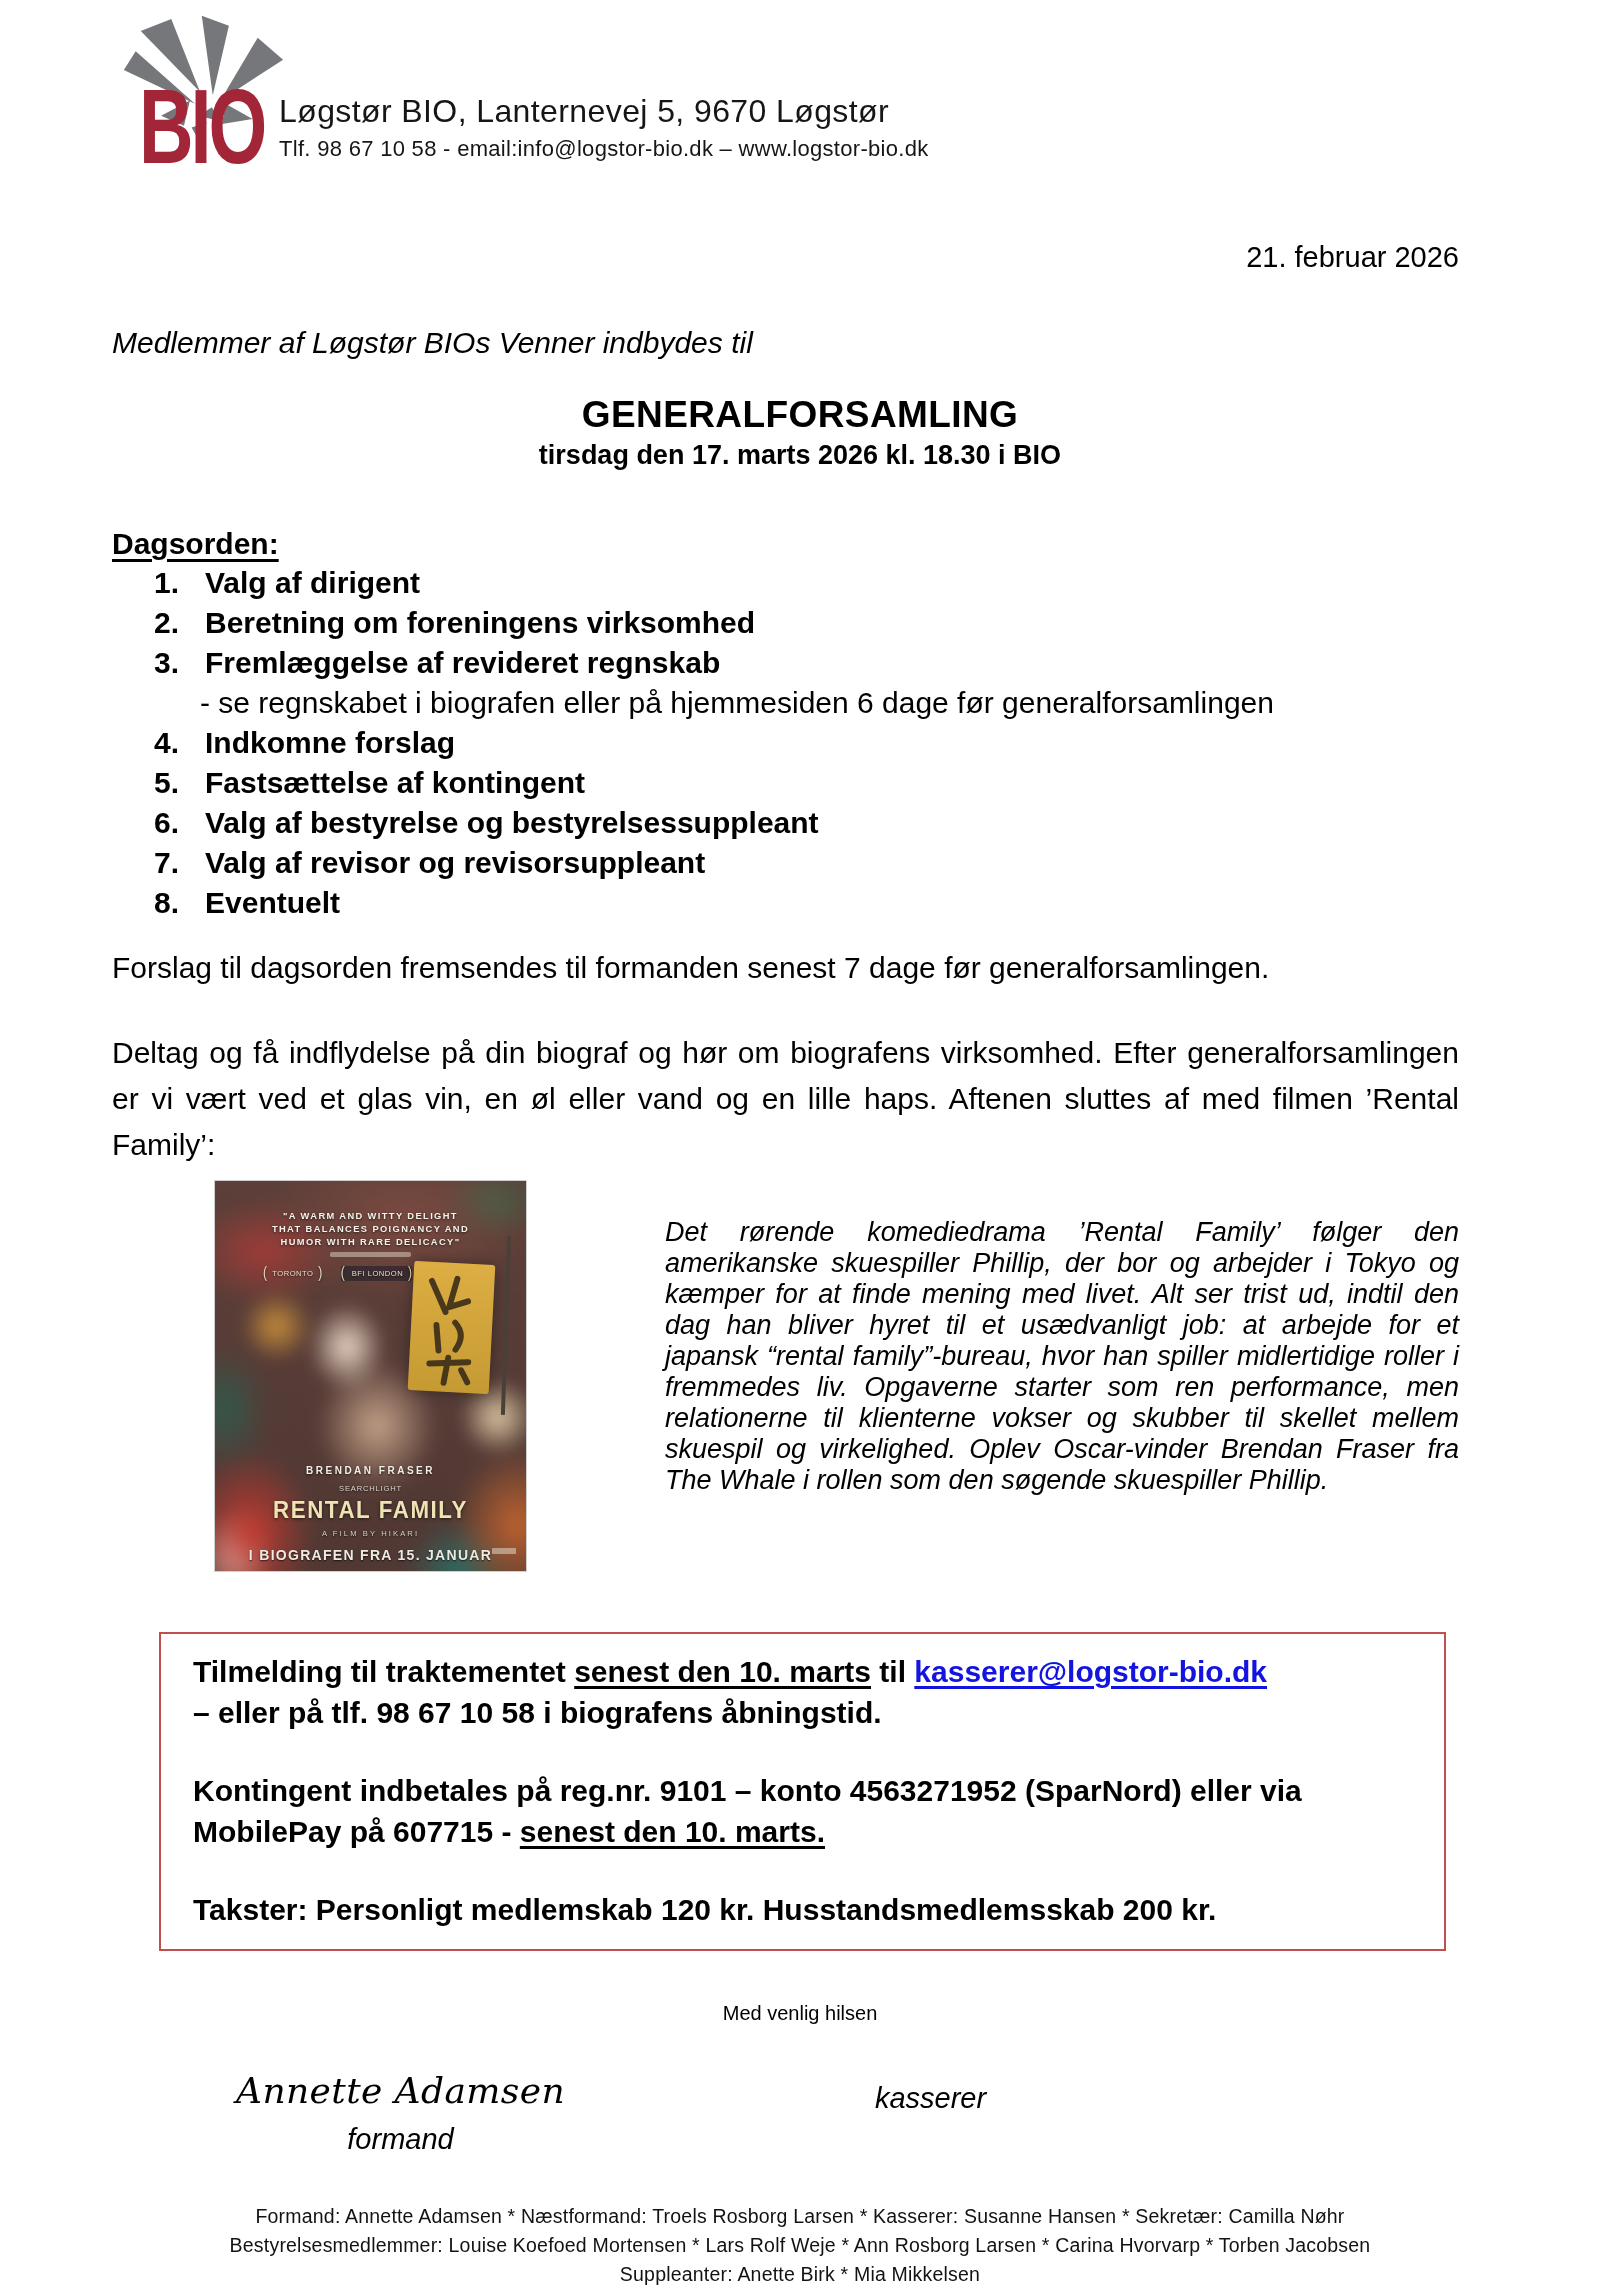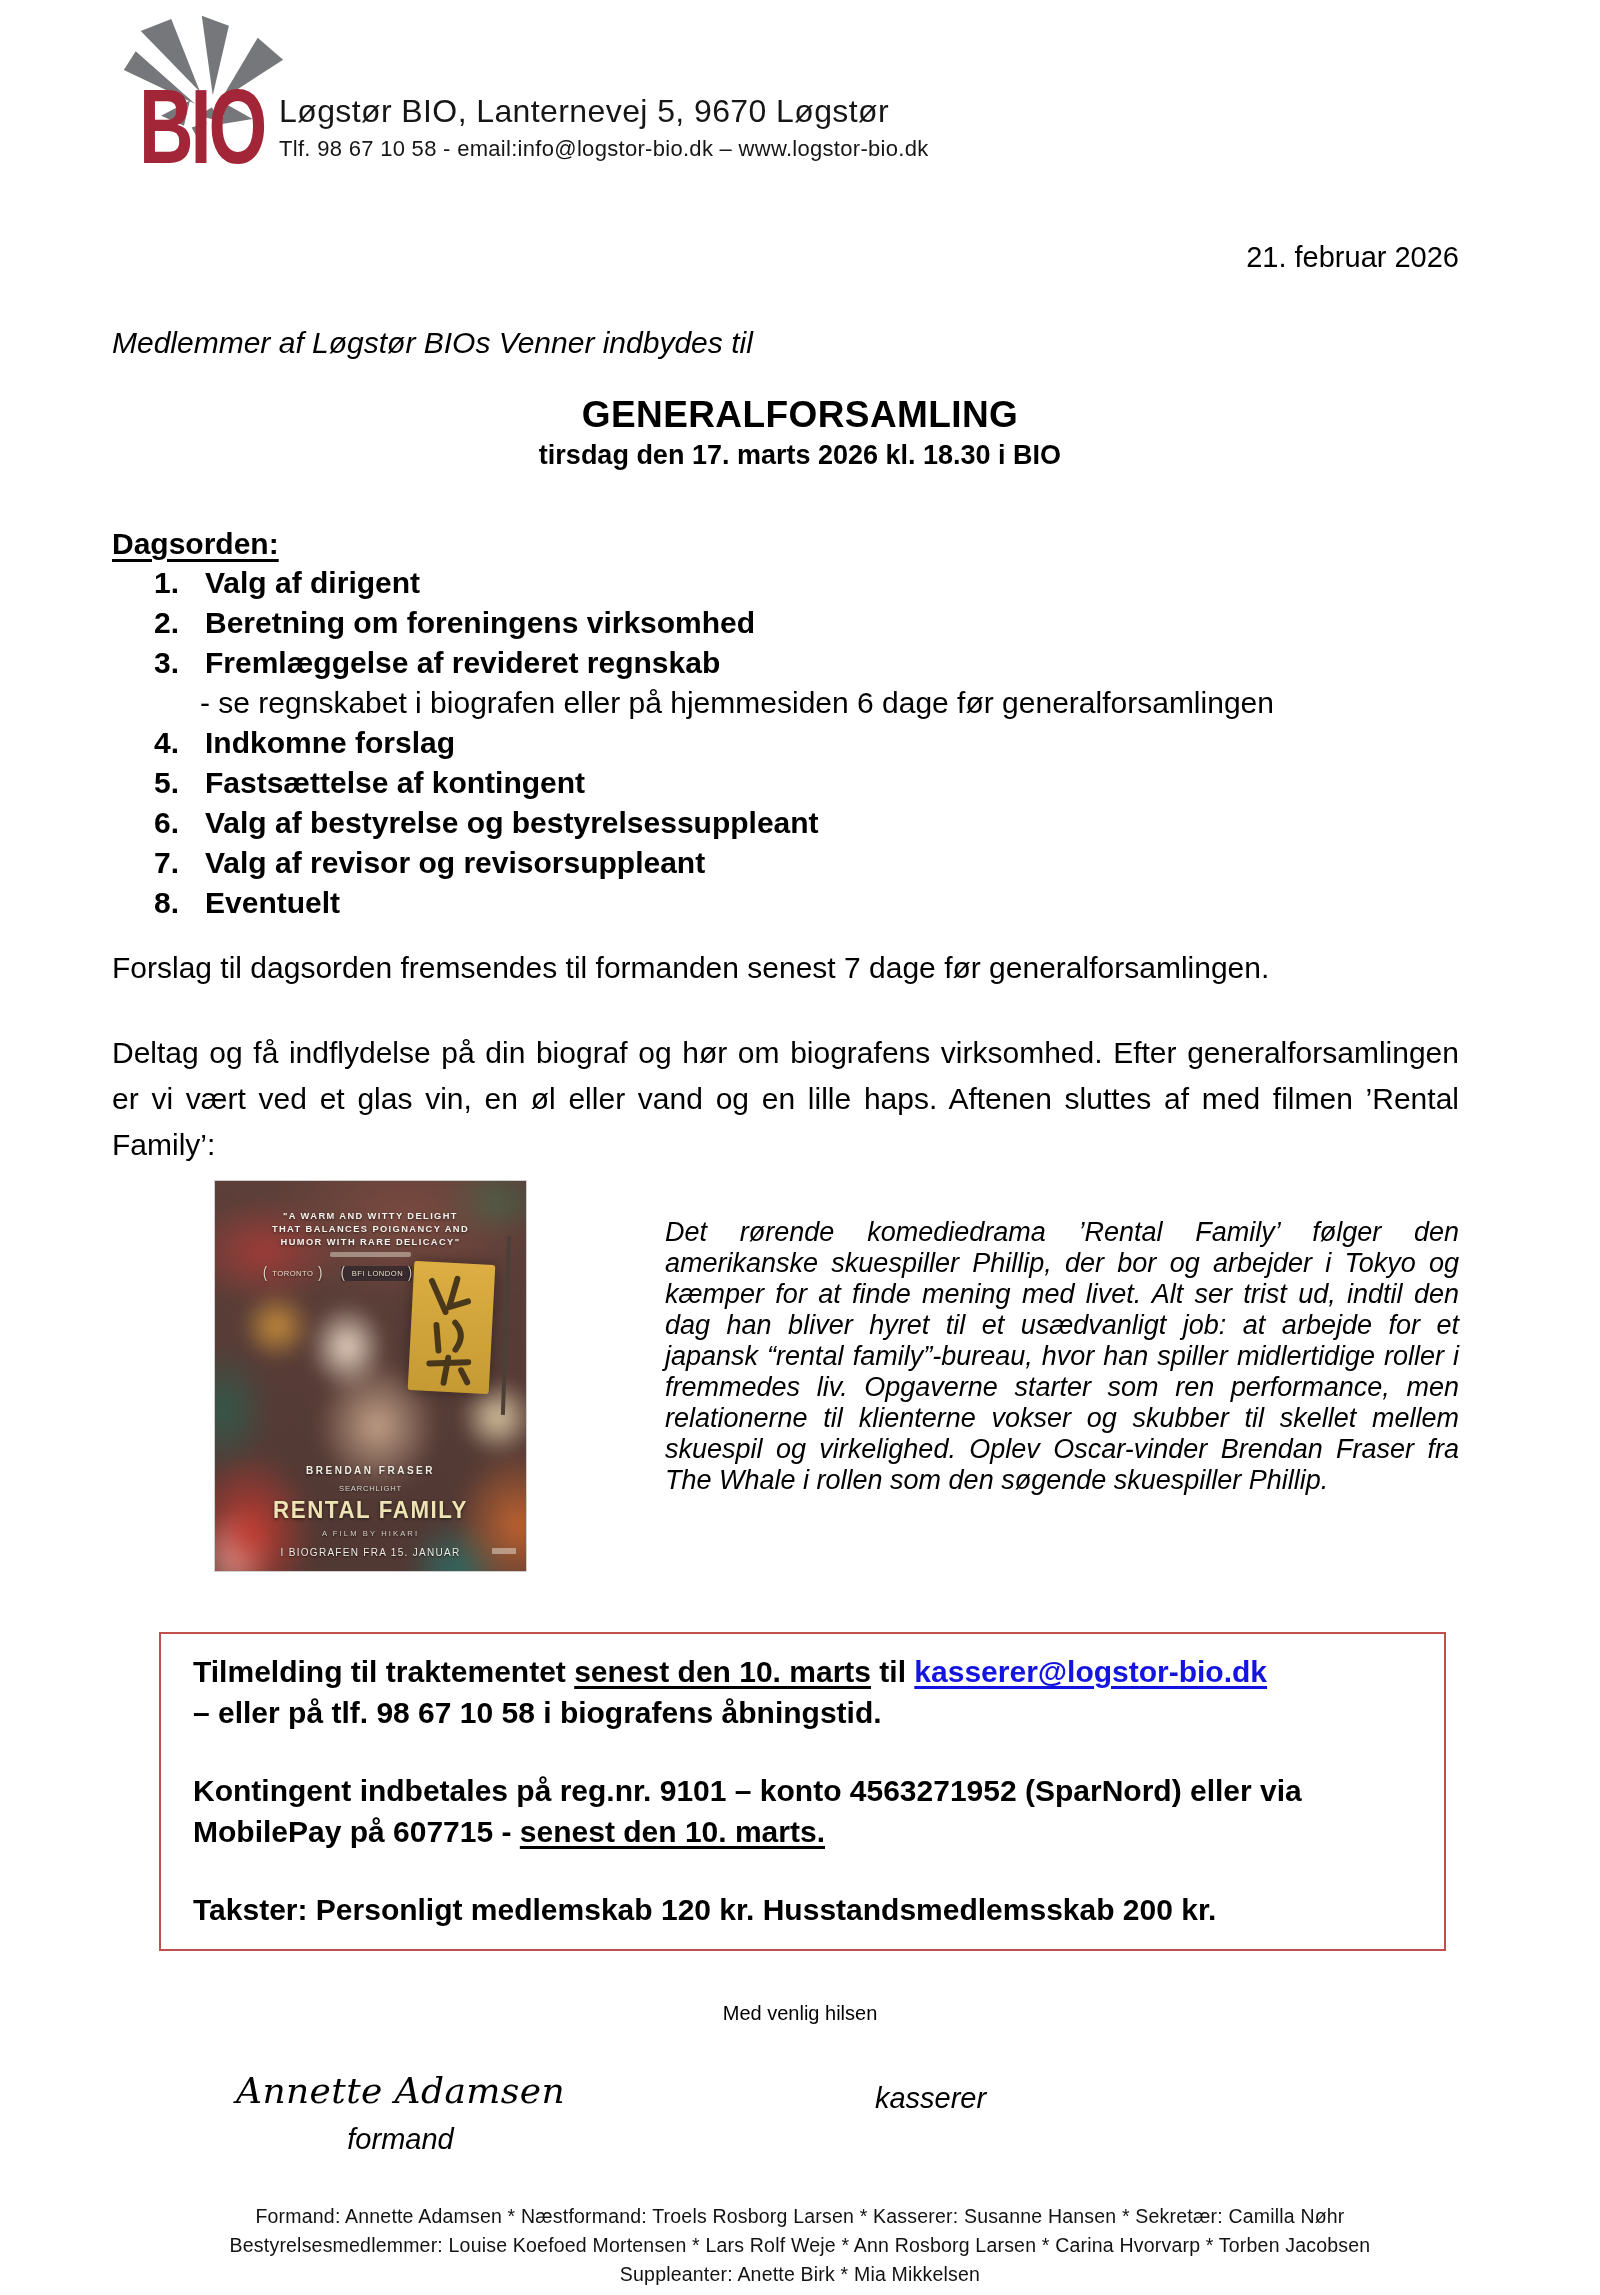--- a/index.html
+++ b/index.html
@@ -76,21 +76,21 @@
             background:#4a4038; transform:rotate(2deg); }
   .p-actor { top:284px; text-align:center; color:#f2eee6; font-weight:bold;
              font-size:10px; letter-spacing:2.5px; text-shadow:0 0.8px 2.5px rgba(0,0,0,.7); }
   .p-studio { top:303px; text-align:center; color:#dcd8d0; font-size:7.6px; letter-spacing:0.8px;
               text-shadow:0 0.8px 1.7px rgba(0,0,0,.7); }
   .p-title { top:316px; text-align:center; color:#eee3b2; font-weight:bold; font-size:24px;
              letter-spacing:1.7px; line-height:1.1; transform:scaleX(.93);
              text-shadow:0 0.8px 3.4px rgba(0,0,0,.65); }
   .p-director { top:348px; text-align:center; color:#d6d2ca; font-size:7.6px; letter-spacing:2.1px;
                 text-shadow:0 0.8px 1.7px rgba(0,0,0,.7); }
-  .p-release { top:366px; text-align:center; color:#eceae2; font-weight:normal; font-size:10px;
+  .p-release { top:366px; text-align:center; color:#eceae2; font-weight:bold; font-size:14px;
                letter-spacing:1.3px; text-shadow:0 0.8px 1.7px rgba(0,0,0,.7); }
   .p-distrib { position:absolute; right:10px; bottom:17px; width:24px; height:6px;
                background:rgba(230,225,215,.5); border-radius:0.8px; }
   .synopsis { margin-left:138px; margin-top:37px; width:795px;
               font-size:27px; line-height:31px; font-style:italic; text-align:justify; }
 
   
   .infobox { margin-top:58px; margin-left:47px; width:1287px;
              border:2.5px solid #c0504d; padding:17px 32px 18.6px 32px;
              font-size:30px; font-weight:bold; line-height:41px; }

